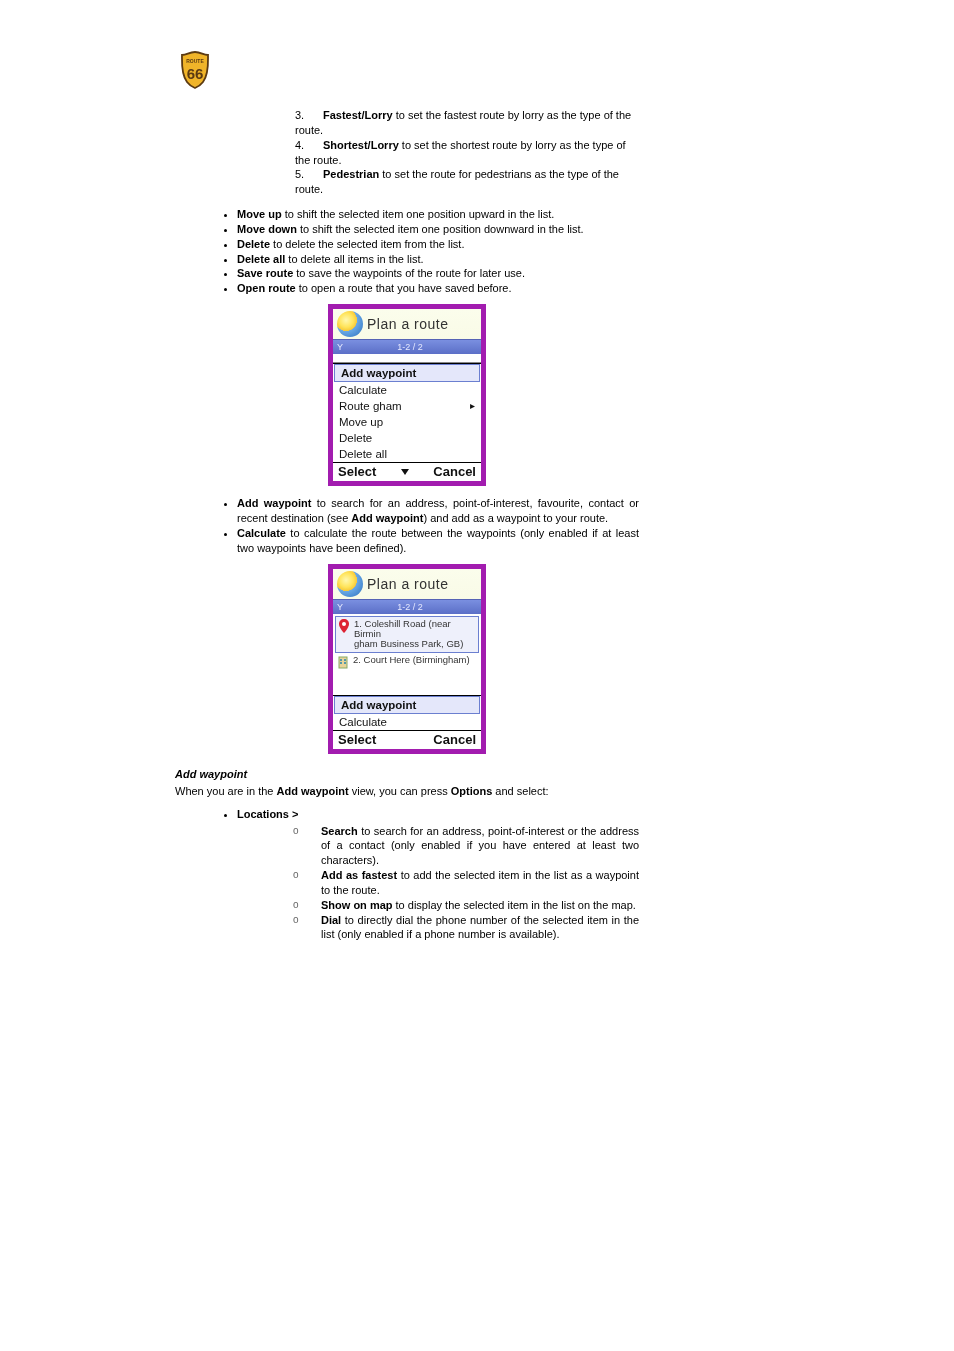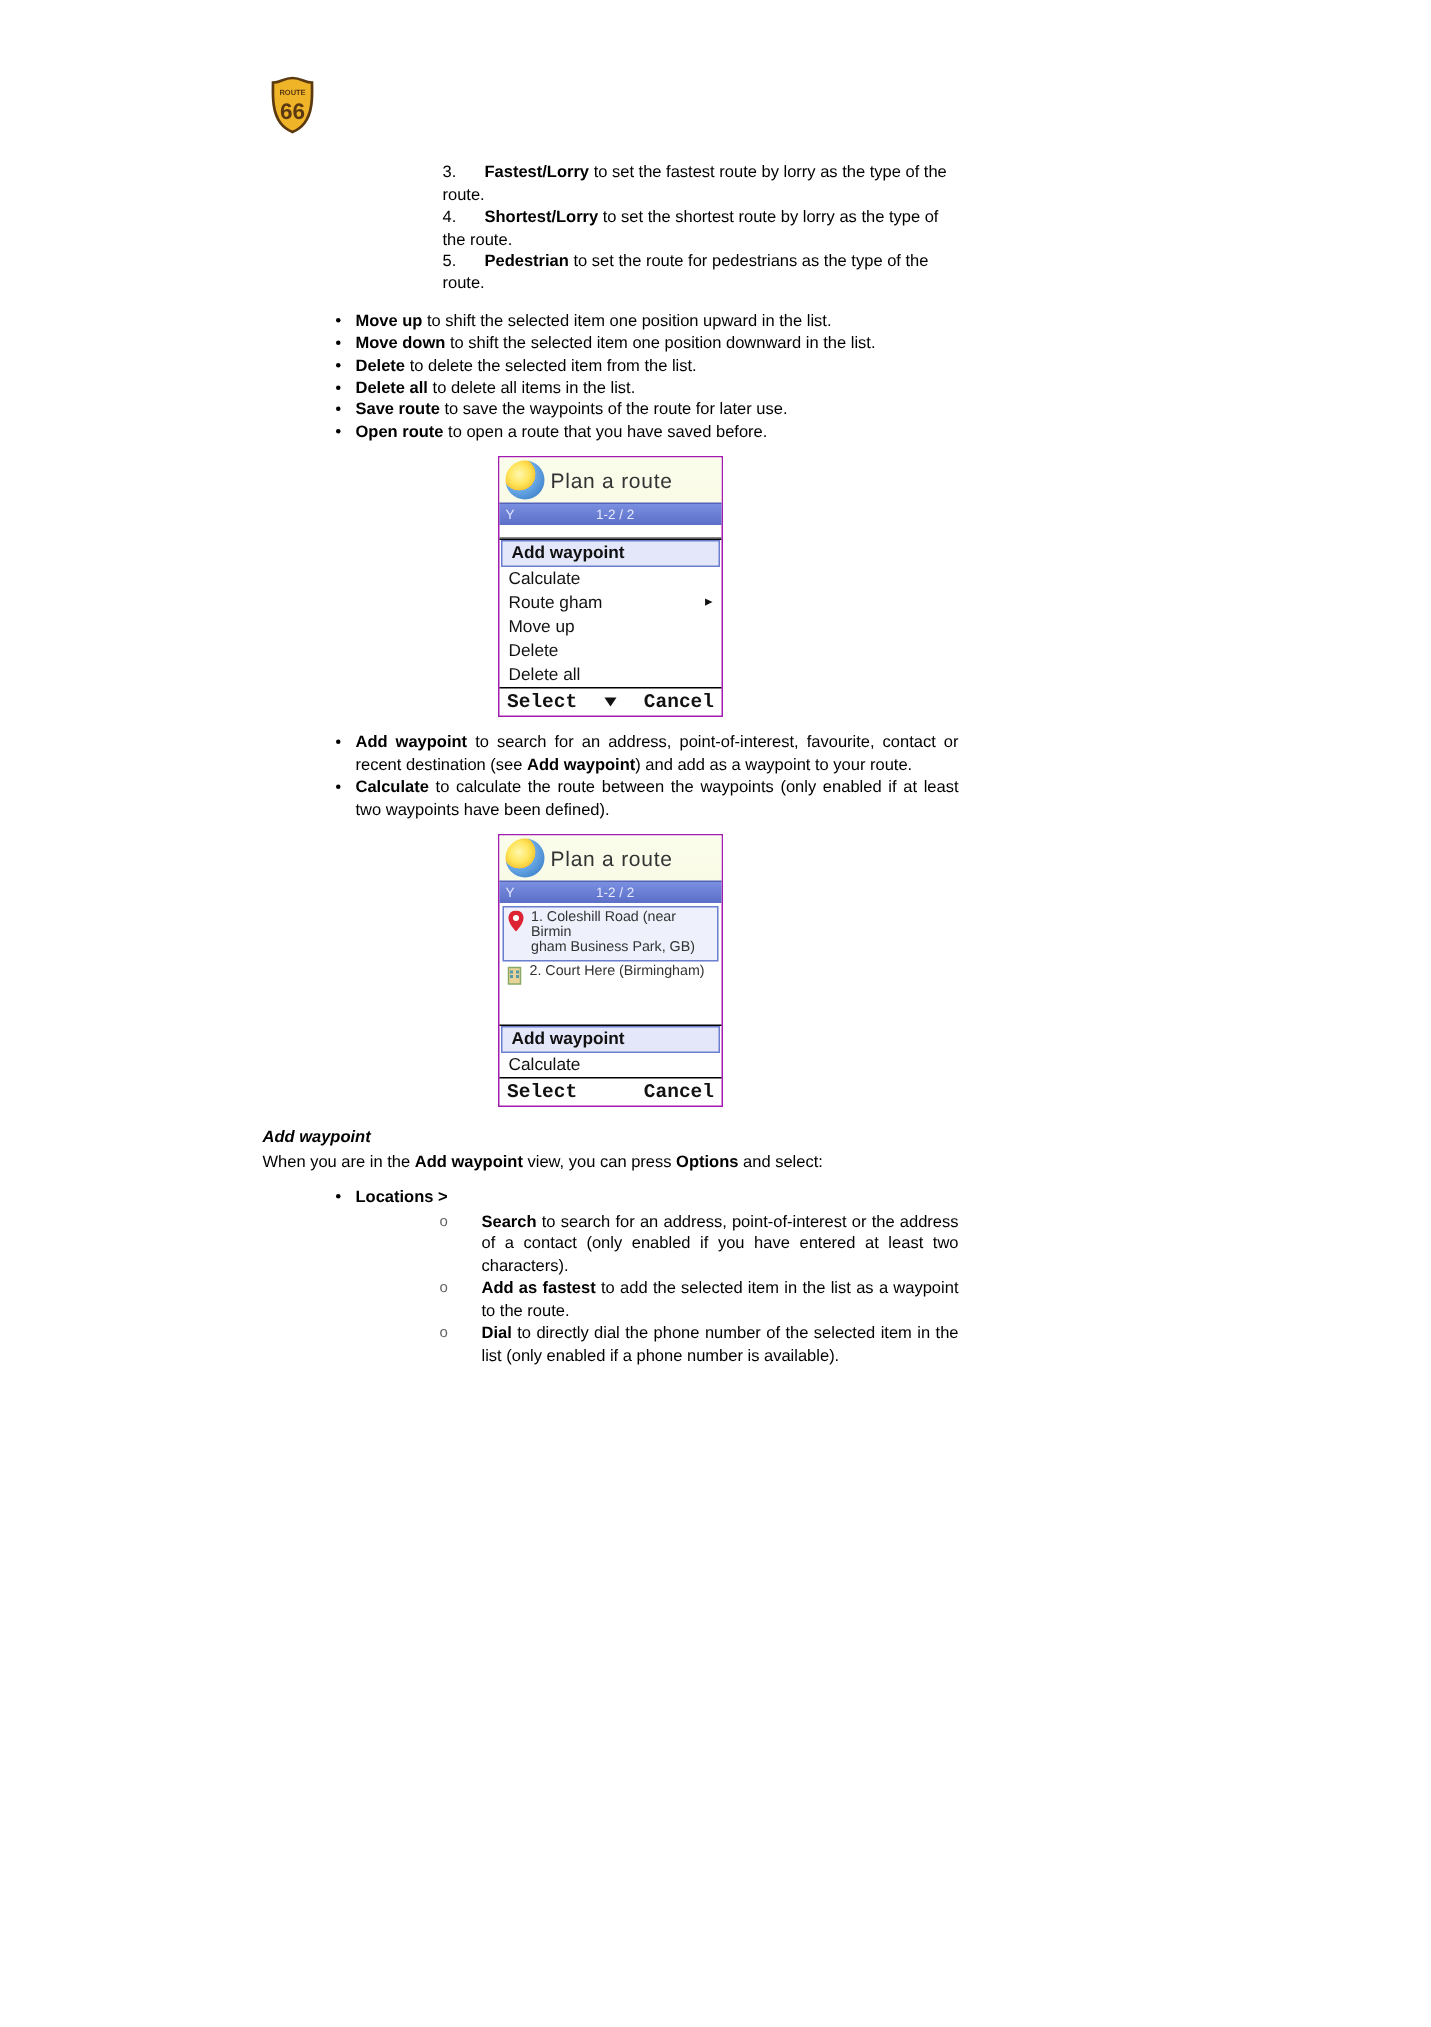--- a/index.html
+++ b/index.html
@@ -66,21 +66,21 @@
     font-style: italic;
     margin: 14px 0 4px 0;
   }
   .para { margin: 2px 0 8px 0; line-height:1.35;}
   .bold { font-weight: bold; }
   .pagenum { margin-top: 6px; }
   .screenshot-wrap { text-align:center; margin: 8px 0 10px 0;}
   .screen {
     display:inline-block;
     width: 148px;
-    border: 1px solid #a21caf;
+    border: 5px solid #a21caf;
     background:#fff;
     text-align:left;
     font-family: "Arial Narrow", Arial, sans-serif;
   }
   .screen .titlebar{
     height: 30px;
     background: linear-gradient(#fbfdec,#f9fbe7);
     border-bottom: none;
     display:flex;
     align-items:center;
@@ -138,21 +138,21 @@
   }
   .screen .menu .mi:first-child{
     border:1px solid #6b7fd0;background:#e4e7fa;font-weight:bold;
     margin: 0 1px;
   }
   .screen .bottombar{
     border-top:1px solid #000;
     height:18px;line-height:18px;
     display:flex;justify-content:space-between;align-items:center;
     padding:0 5px;
-    font-family: Liberation Mono, monospace;
+    font-family: Liberation Sans, sans-serif;
     font-size:13px;font-weight:bold;color:#111;
   }
   .screen .bottombar .arrowdown{
     width:0;height:0;border-left:4px solid transparent;border-right:4px solid transparent;border-top:6px solid #111;
   }
   .icon-building{width:12px;height:14px;flex:0 0 12px;}
   .chev{font-size:10px;}
 </style>
 </head>
 <body>
@@ -295,18 +295,19 @@
   <div class="para">
     <span>When you are in the </span><span class="bold">Add waypoint</span><span> view, you can press </span><span class="bold">Options</span><span> and select:</span>
   </div>
 
   <ul class="bul">
     <li>
       <span class="bold">Locations &gt;</span>
       <ul class="sub">
         <li><span class="bold">Search</span><span> to search for an address, point-of-interest or the address of a contact (only enabled if you have entered at least two characters).</span></li>
         <li><span class="bold">Add as fastest</span><span> to add the selected item in the list as a waypoint to the route.</span></li>
+        <li><span class="bold">Show on map</span><span> to display the selected item in the list on the map.</span></li>
         <li><span class="bold">Dial</span><span> to directly dial the phone number of the selected item in the list (only enabled if a phone number is available).</span></li>
       </ul>
     </li>
   </ul>
 
 </div>
 
 </body></html>

